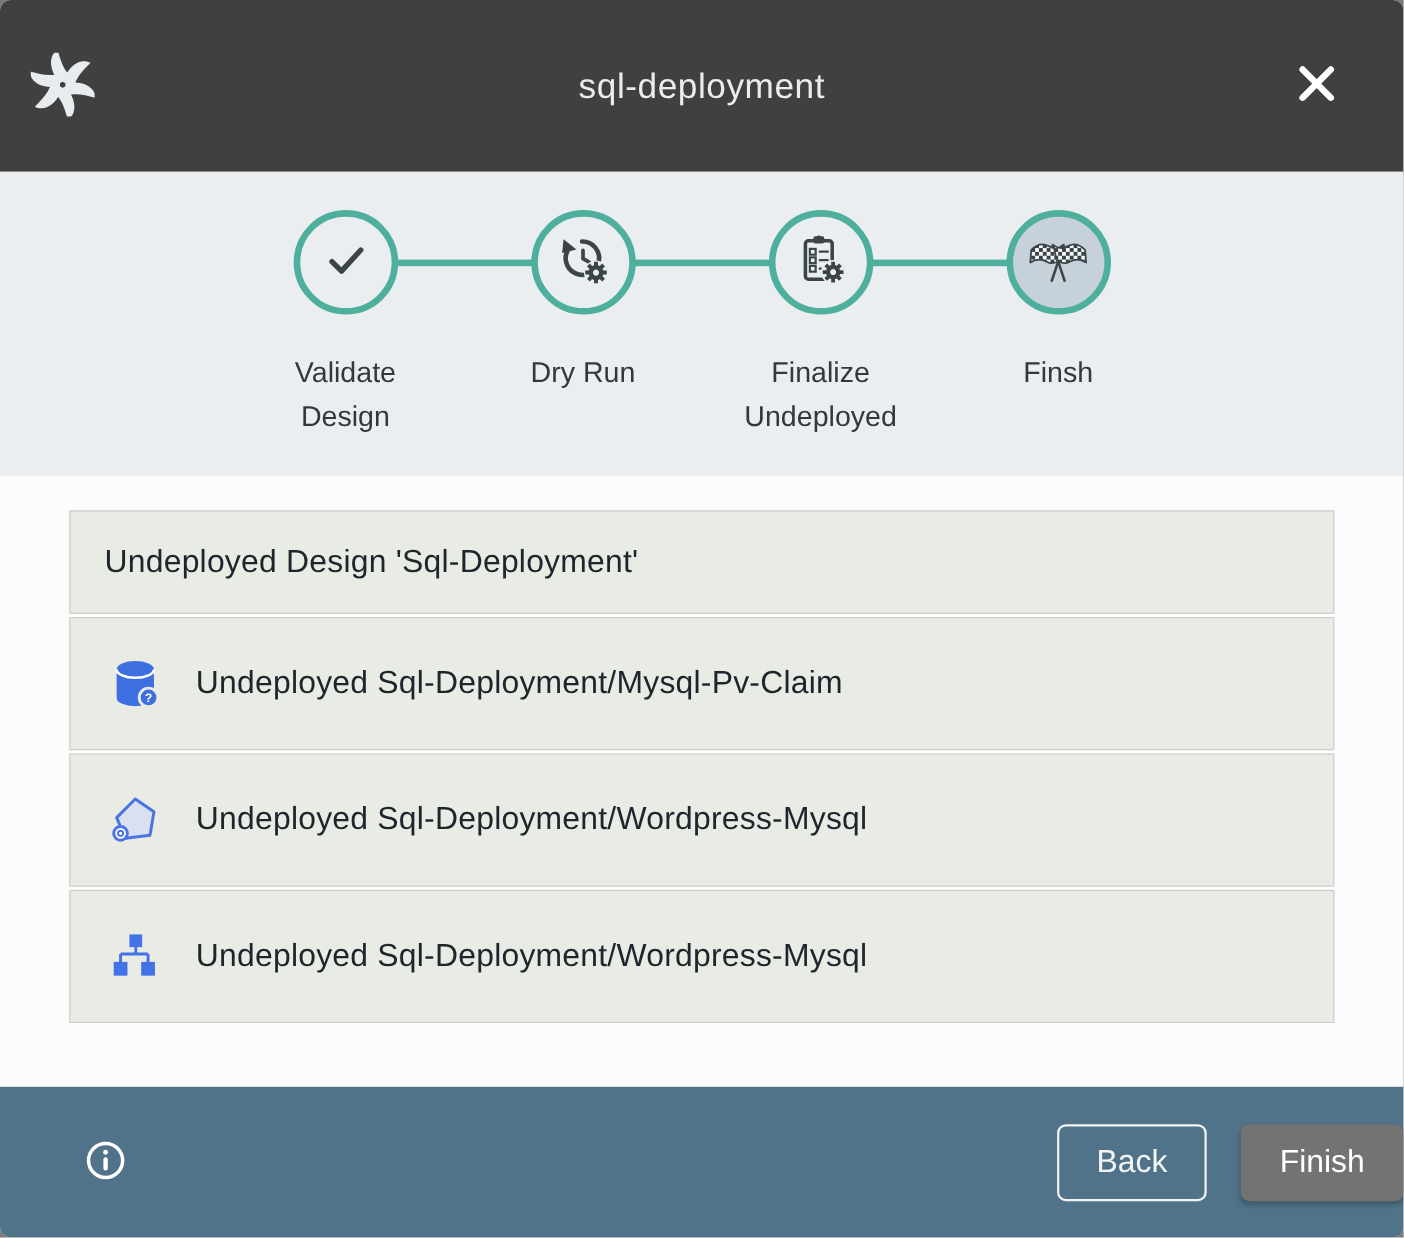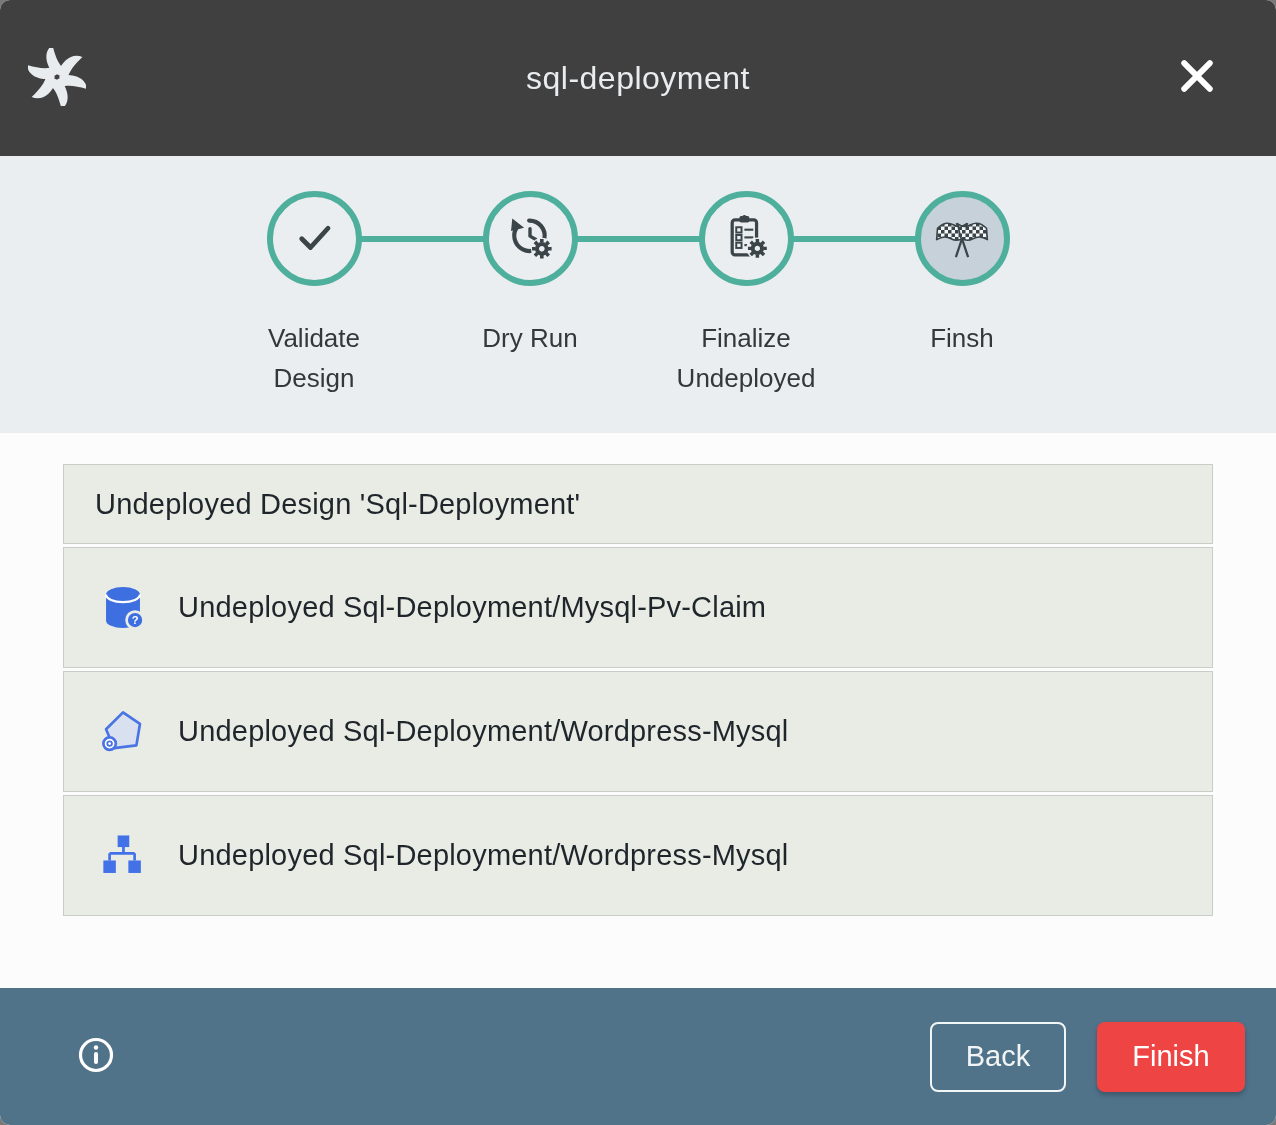--- a/index.html
+++ b/index.html
@@ -46,21 +46,21 @@
   }
   .step.active .step-circle{background:#C6D1D9;}
   .step-label{
     margin-top:32px;max-width:168px;text-align:center;
     font-size:26px;line-height:40px;color:#32383C;
   }
   
   .content{flex:1 1 auto;background:#FCFCFC;padding:31px 63px;box-sizing:border-box;}
   .result-row{
     background:#E9ECE5;border:1px solid #C9CDC7;margin-bottom:3px;
-    display:flex;align-items:center;height:80px;box-sizing:border-box;
+    display:flex;align-items:center;height:94px;box-sizing:border-box;
     padding-left:31px;
   }
   .result-row.with-icon{height:121px;padding-left:34px;}
   .row-icon{width:50px;height:50px;flex:0 0 50px;margin-right:30px;}
   .row-text{font-size:29px;color:#1F262B;letter-spacing:.2px;}
   
   .ftr{
     flex:0 0 137px;background:#51738A;display:flex;align-items:center;padding-left:24px;
   }
   .info-btn{
@@ -71,22 +71,22 @@
   .btn{
     height:70px;border-radius:8px;font-size:29px;cursor:pointer;
     font-family:"Liberation Sans", sans-serif;
     display:flex;align-items:center;justify-content:center;
   }
   .btn-back{
     width:136px;background:transparent;border:2px solid #F2F5F6;color:#F2F5F6;
     margin-right:31px;
   }
   .btn-finish{
-    width:148px;background:#ef4444;border:none;color:#FFFFFF;
-    margin-right:31px;box-shadow:0 3px 5px rgba(0,0,0,.25);
+    width:148px;background:#737373;border:none;color:#FFFFFF;
+    box-shadow:0 3px 5px rgba(0,0,0,.25);
   }
 </style>
 </head>
 <body>
 
 <svg width="0" height="0" style="position:absolute" aria-hidden="true">
   <defs>
     <symbol id="gear" viewBox="-14 -14 28 28">
       <g fill="none" stroke="#3A4449">
         <circle r="6.2" stroke-width="5.2"></circle>

